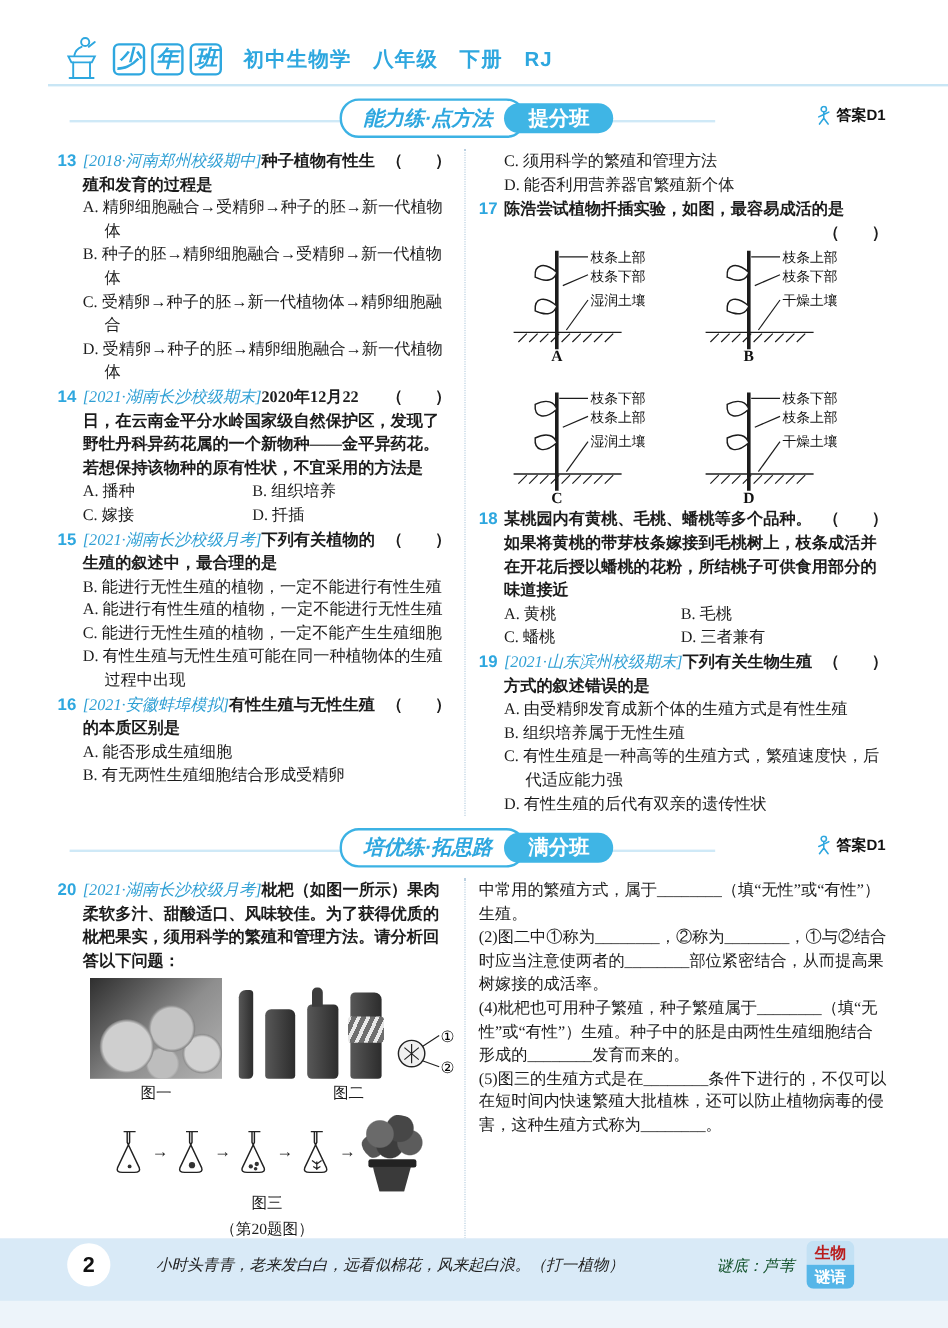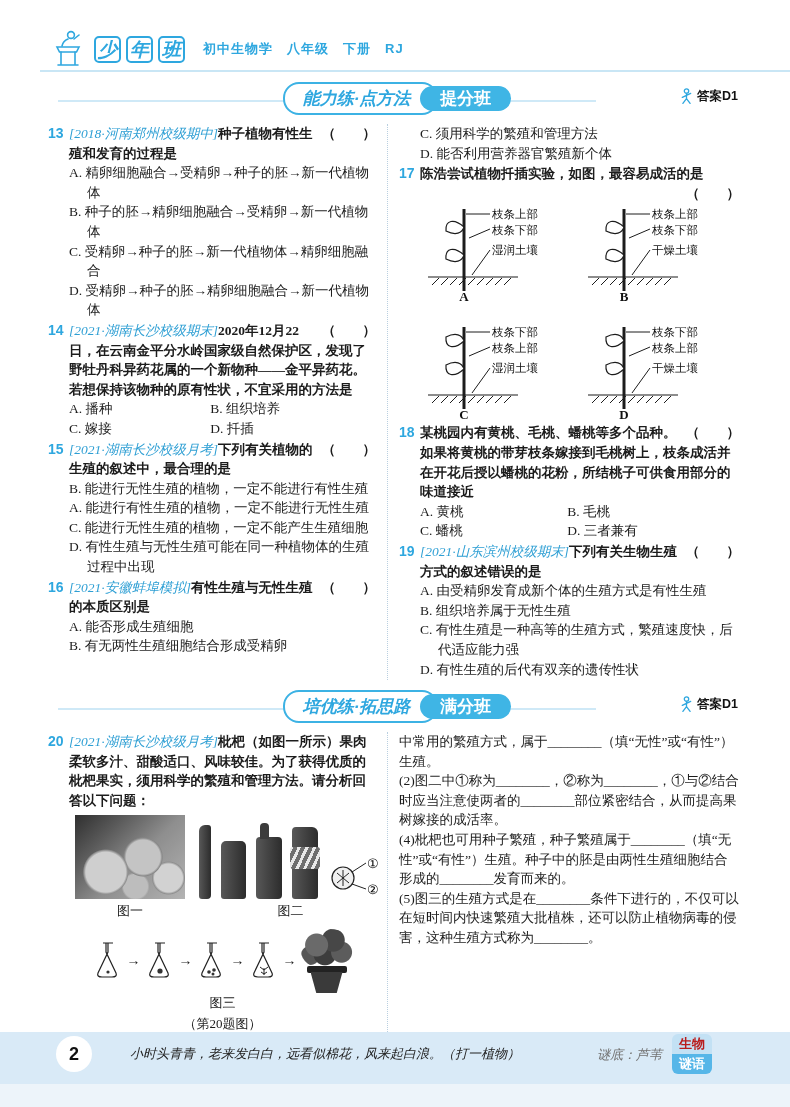--- a/index.html
+++ b/index.html
@@ -7,21 +7,21 @@
   body { font-family:"Liberation Serif","DejaVu Serif",serif; color:#1c1c1c; }
   .page { position:relative; width:790px; height:1107px; background:#fff; overflow:hidden; }
 
   
   .header { display:flex; align-items:center; padding:30px 0 0 48px; height:68px; }
   .logo-chars { display:flex; gap:5px; margin-left:6px; }
   .logo-char { width:27px; height:27px; border:2px solid #2ea7df; border-radius:5px;
     color:#2ea7df; font-family:"Liberation Sans",sans-serif; font-weight:bold;
     font-size:19px; line-height:24px; text-align:center; font-style:italic; }
   .subtitle { margin-left:18px; color:#2ea7df; font-family:"Liberation Sans",sans-serif;
-    font-weight:bold; font-size:13px; letter-spacing:1px;text-align:right; }
+    font-weight:bold; font-size:17px; letter-spacing:1px;text-align:right; }
   .header-rule { height:2px; background:#c9e6f5; margin:2px 0 0 40px; }
 
   
   .banner { position:relative; height:36px; margin:8px 44px 6px 48px; }
   .banner-line { position:absolute; left:10px; right:150px; top:20px; height:2px; background:#cfe9f7; }
   .pill-wrap { position:absolute; left:0; right:0; top:2px; text-align:center; }
   .pill-outline { display:inline-block; background:#fff; border:2px solid #3cb2e4; border-radius:16px;
     padding:3px 26px 3px 18px; color:#2ea7df; font-family:"Liberation Sans",sans-serif;
     font-weight:bold; font-size:17px; font-style:italic; position:relative; z-index:1; }
   .pill-solid { display:inline-block; background:#3fb5e5; border-radius:16px; padding:1px 20px;
@@ -89,21 +89,21 @@
   .figcenter { text-align:center; font-size:13px; }
   .figcaption { text-align:center; font-size:13px; margin-top:1px; }
 
   
   .footer { position:absolute; left:0; bottom:0; width:790px; height:75px; background:#edf4fa; }
   .footer-band { position:absolute; top:0; left:0; right:0; height:52px; background:#d9eaf7; }
   .page-circle { position:absolute; left:56px; top:4px; width:36px; height:36px; background:#fff;
     border-radius:50%; text-align:center; line-height:36px; font-family:"Liberation Sans",sans-serif;
     font-weight:bold; font-size:18px; color:#111; }
   .riddle { position:absolute; left:130px; top:13px; font-style:italic; font-size:13px; color:#222; }
-  .riddle-answer { position:absolute; right:128px; top:14px; font-style:italic; font-size:13px; color:#737373; }
+  .riddle-answer { position:absolute; right:128px; top:14px; font-style:italic; font-size:13px; color:#14532d; }
   .bio-badge { position:absolute; right:78px; top:2px; width:40px; border-radius:6px; overflow:hidden;
     font-family:"Liberation Sans",sans-serif; font-weight:bold; font-size:13px; text-align:center; }
   .badge-top { background:#c3e1f4; color:#b91c1c; padding:1px 0; }
   .badge-bot { background:#56b6e8; color:#fff; padding:1px 0; }
 </style>
 </head>
 <body>
 
 <div class="page">
 

